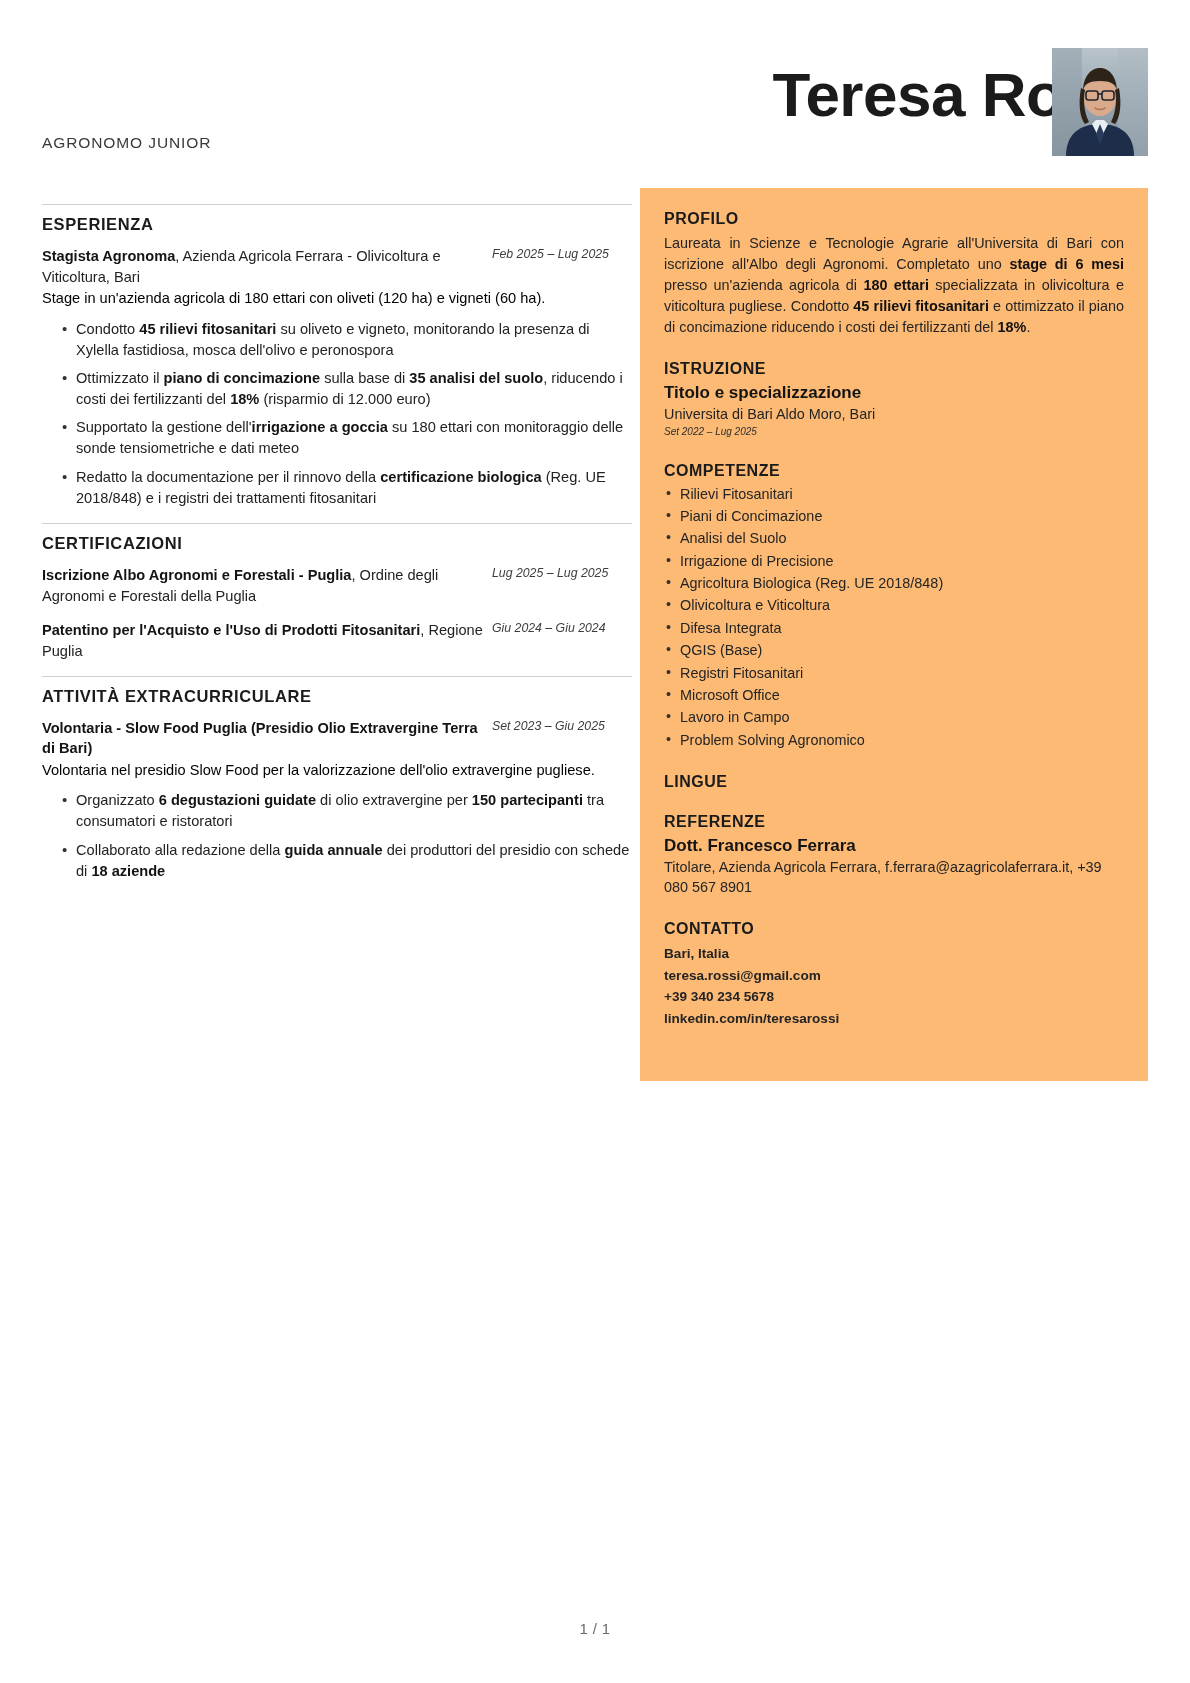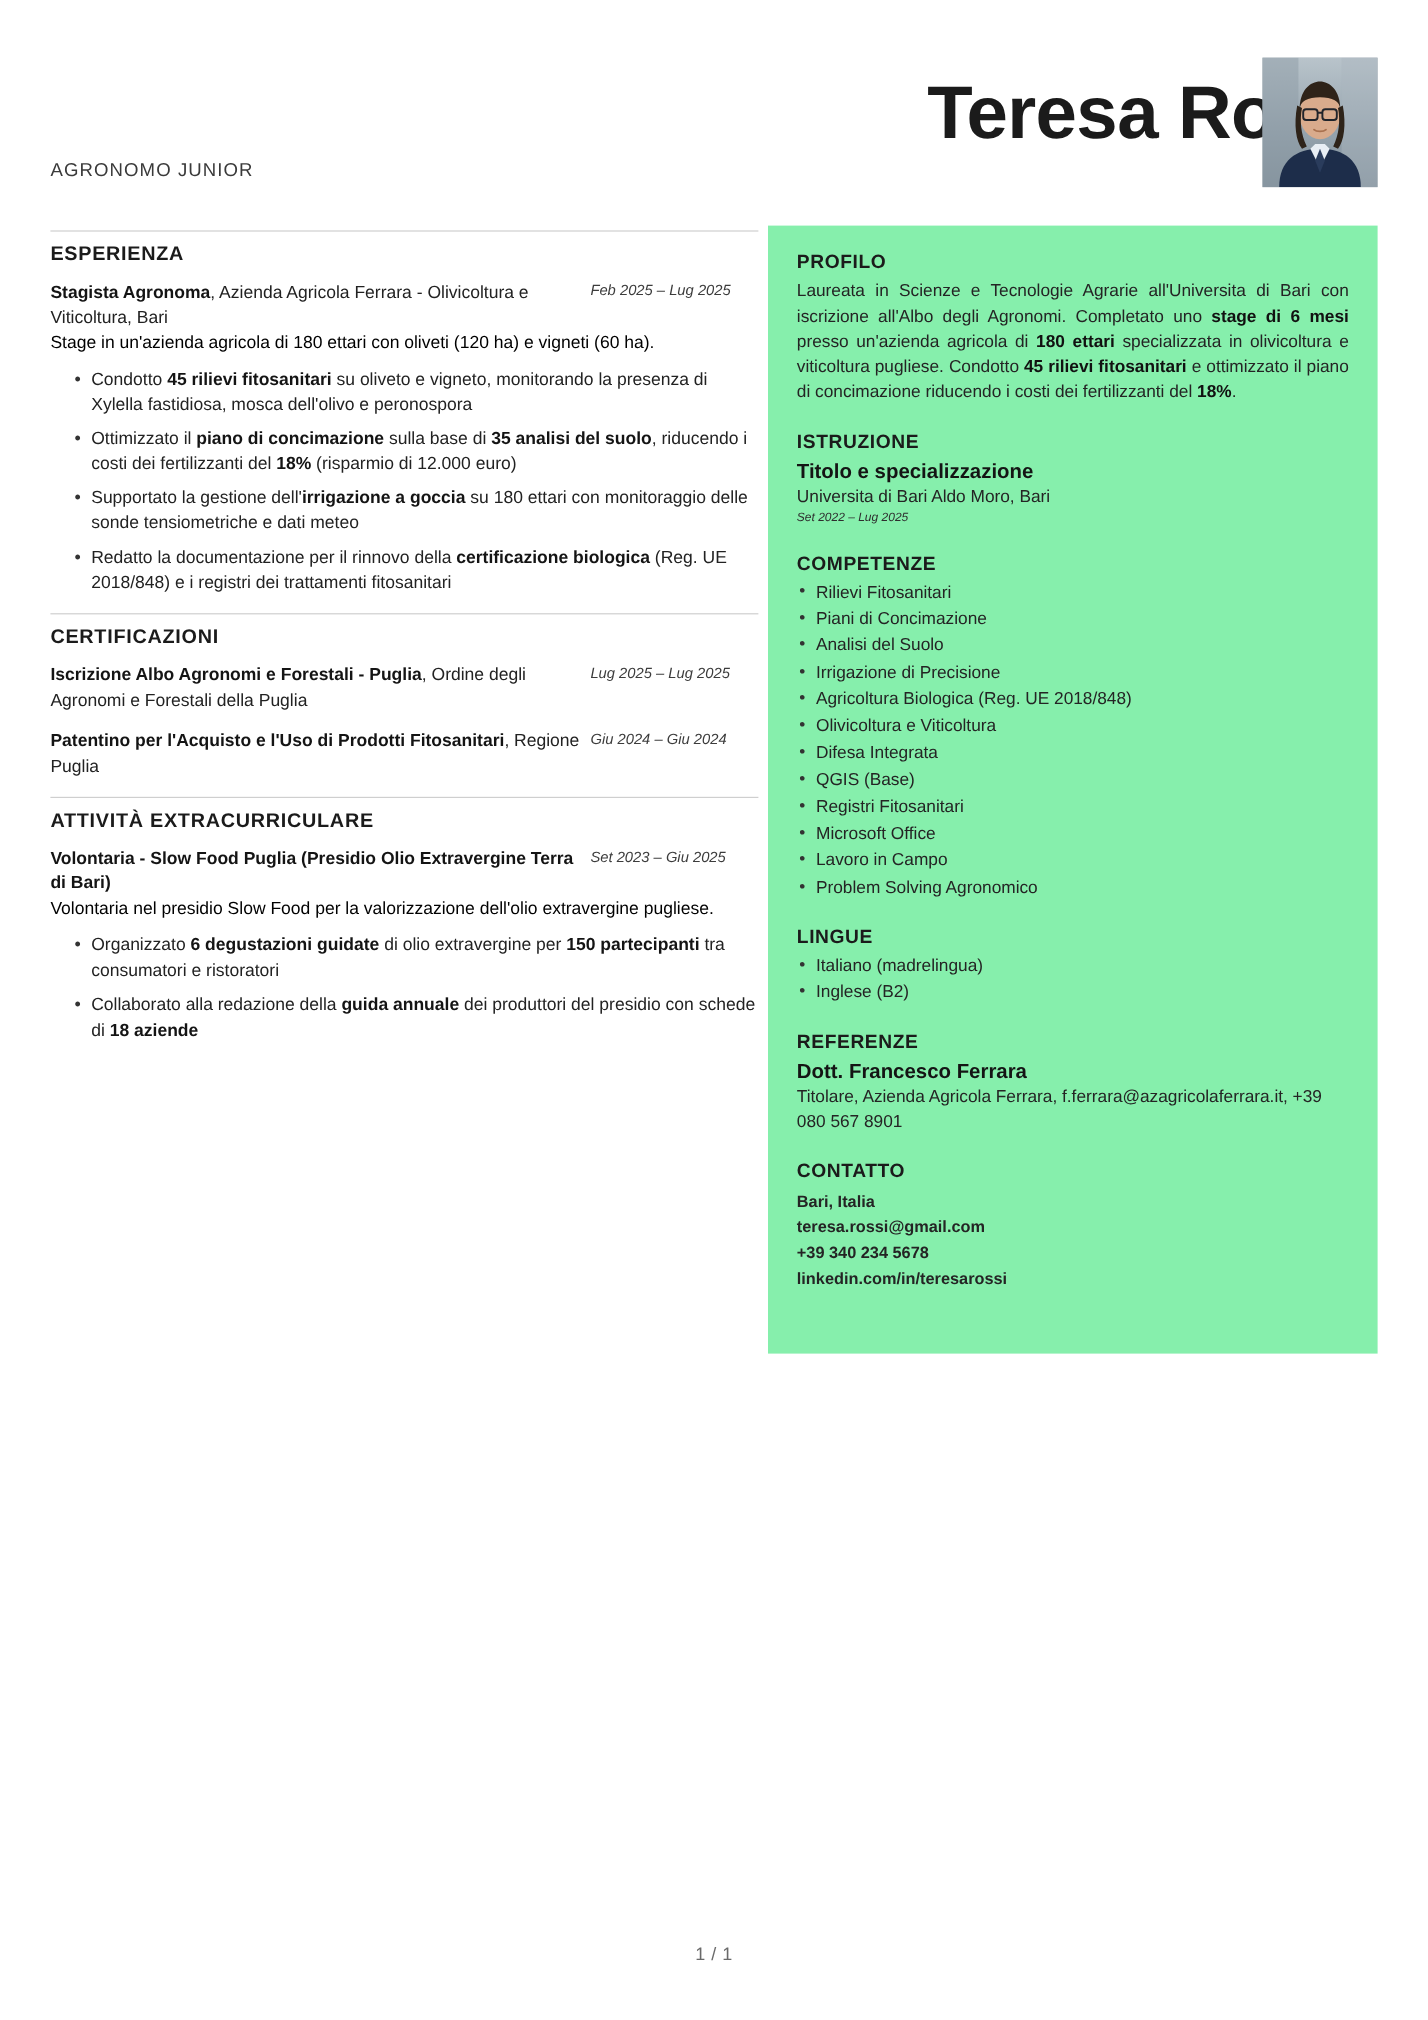--- a/index.html
+++ b/index.html
@@ -56,29 +56,29 @@
     height: 108px;
     overflow: hidden;
     background: #9aa6ae;
   }
   .photo svg { display: block; width: 100%; height: 100%; }
 
   
   .left-col {
     position: absolute;
     left: 42px;
-    top: 192px;
+    top: 204px;
     width: 590px;
   }
   .right-col {
     position: absolute;
     left: 640px;
     top: 188px;
     width: 508px;
-    background: #86efac;
+    background: #fdba74;
     padding: 22px 24px 30px 24px;
     box-sizing: border-box;
     min-height: 890px;
   }
 
   
   .section { margin-bottom: 4px; }
   .rule {
     border-top: 1px solid #cfcfcf;
     margin: 0 0 10px 0;
@@ -342,24 +342,20 @@
           <li>QGIS (Base)</li>
           <li>Registri Fitosanitari</li>
           <li>Microsoft Office</li>
           <li>Lavoro in Campo</li>
           <li>Problem Solving Agronomico</li>
         </ul>
     </div>
 
     <div class="side-block">
       <div class="side-title">LINGUE</div>
-      <ul class="side-list">
-          <li>Italiano (madrelingua)</li>
-          <li>Inglese (B2)</li>
-        </ul>
     </div>
 
     <div class="side-block">
       <div class="side-title">REFERENZE</div>
       <div class="side-sub">Dott. Francesco Ferrara</div>
       <div class="side-line">Titolare, Azienda Agricola Ferrara, f.ferrara@azagricolaferrara.it, +39 080 567 8901</div>
     </div>
 
     <div class="side-block">
       <div class="side-title">CONTATTO</div>

